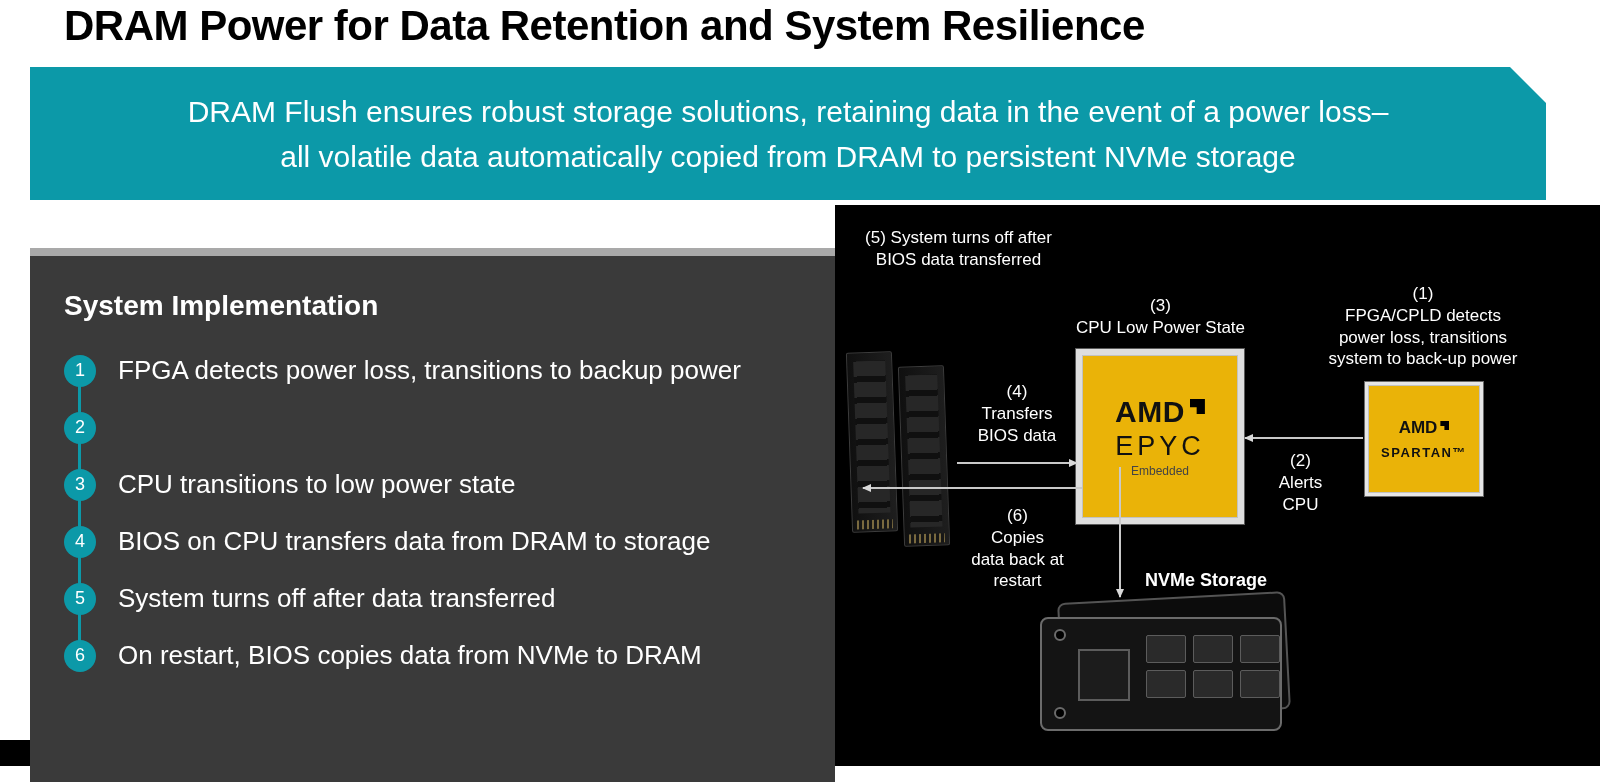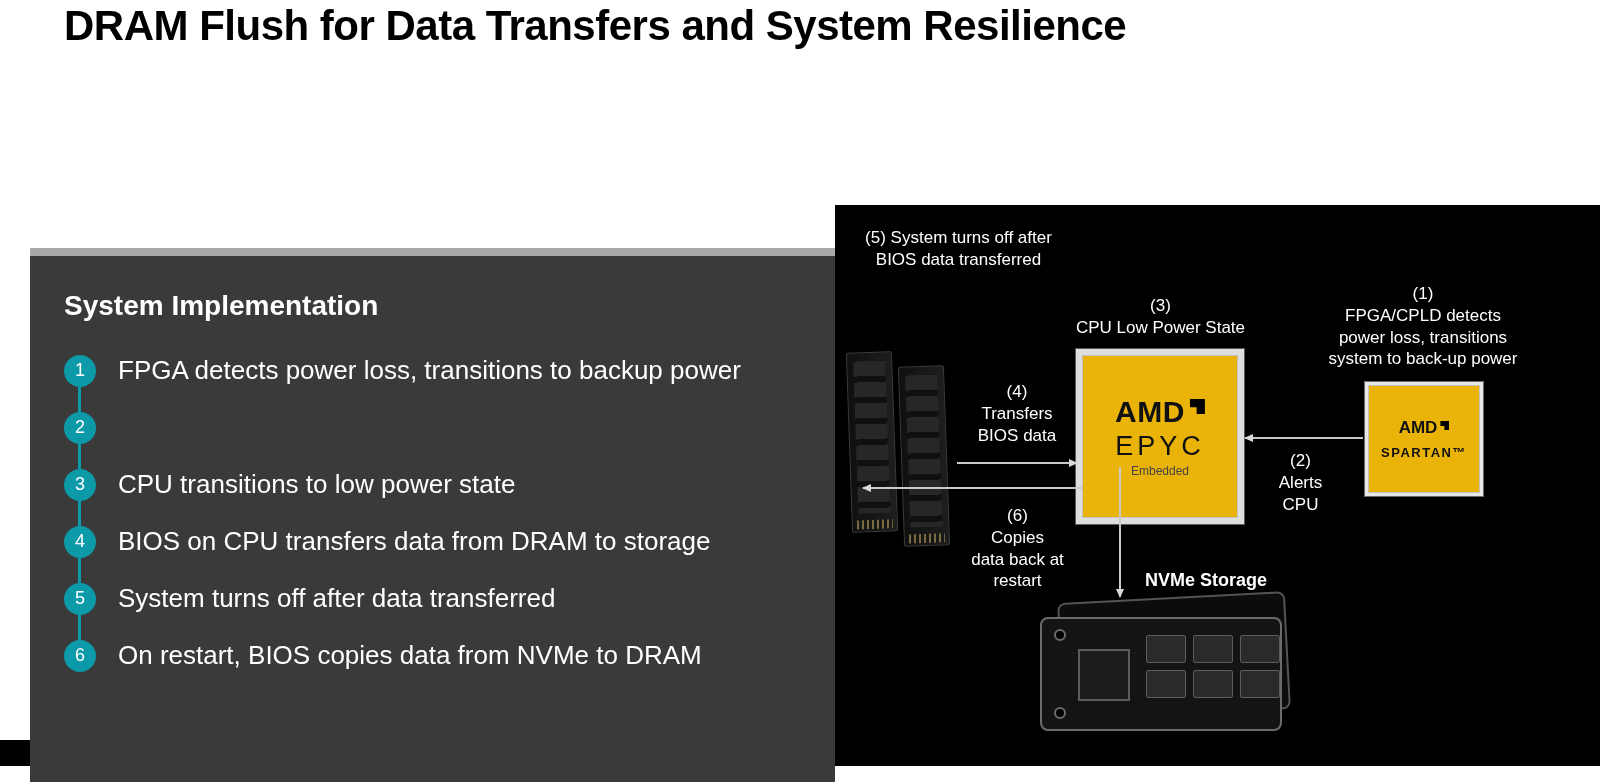--- a/index.html
+++ b/index.html
@@ -103,22 +103,26 @@
     display:grid; grid-template-columns:repeat(3,40px); grid-auto-rows:28px; gap:7px; }
   .nand { background:#2a2a2a; border:1px solid #5c5c5c; border-radius:2px; }
 
   .arrows { position:absolute; left:0; top:0; pointer-events:none; }
 </style>
 </head>
 <body>
 
 <div class="slide">
 
-  <h1 class="title">DRAM Flush for Data Transfers and System Resilience</h1>
-
+  <h1 class="title">DRAM Power for Data Retention and System Resilience</h1>
+
+  <div class="banner">
+    <div>DRAM Flush ensures robust storage solutions, retaining data in the event of a power loss–</div>
+    <div>all volatile data automatically copied from DRAM to persistent NVMe storage</div>
+  </div>
 
   <div class="black-bottom"></div>
 
   <div class="panel-topbar"></div>
   <div class="panel">
     <div class="panel-heading">System Implementation</div>
     <div class="steps">
       <div class="step">
         <span class="step-num">1</span>
         <span class="step-text">FPGA detects power loss, transitions to backup power</span>

